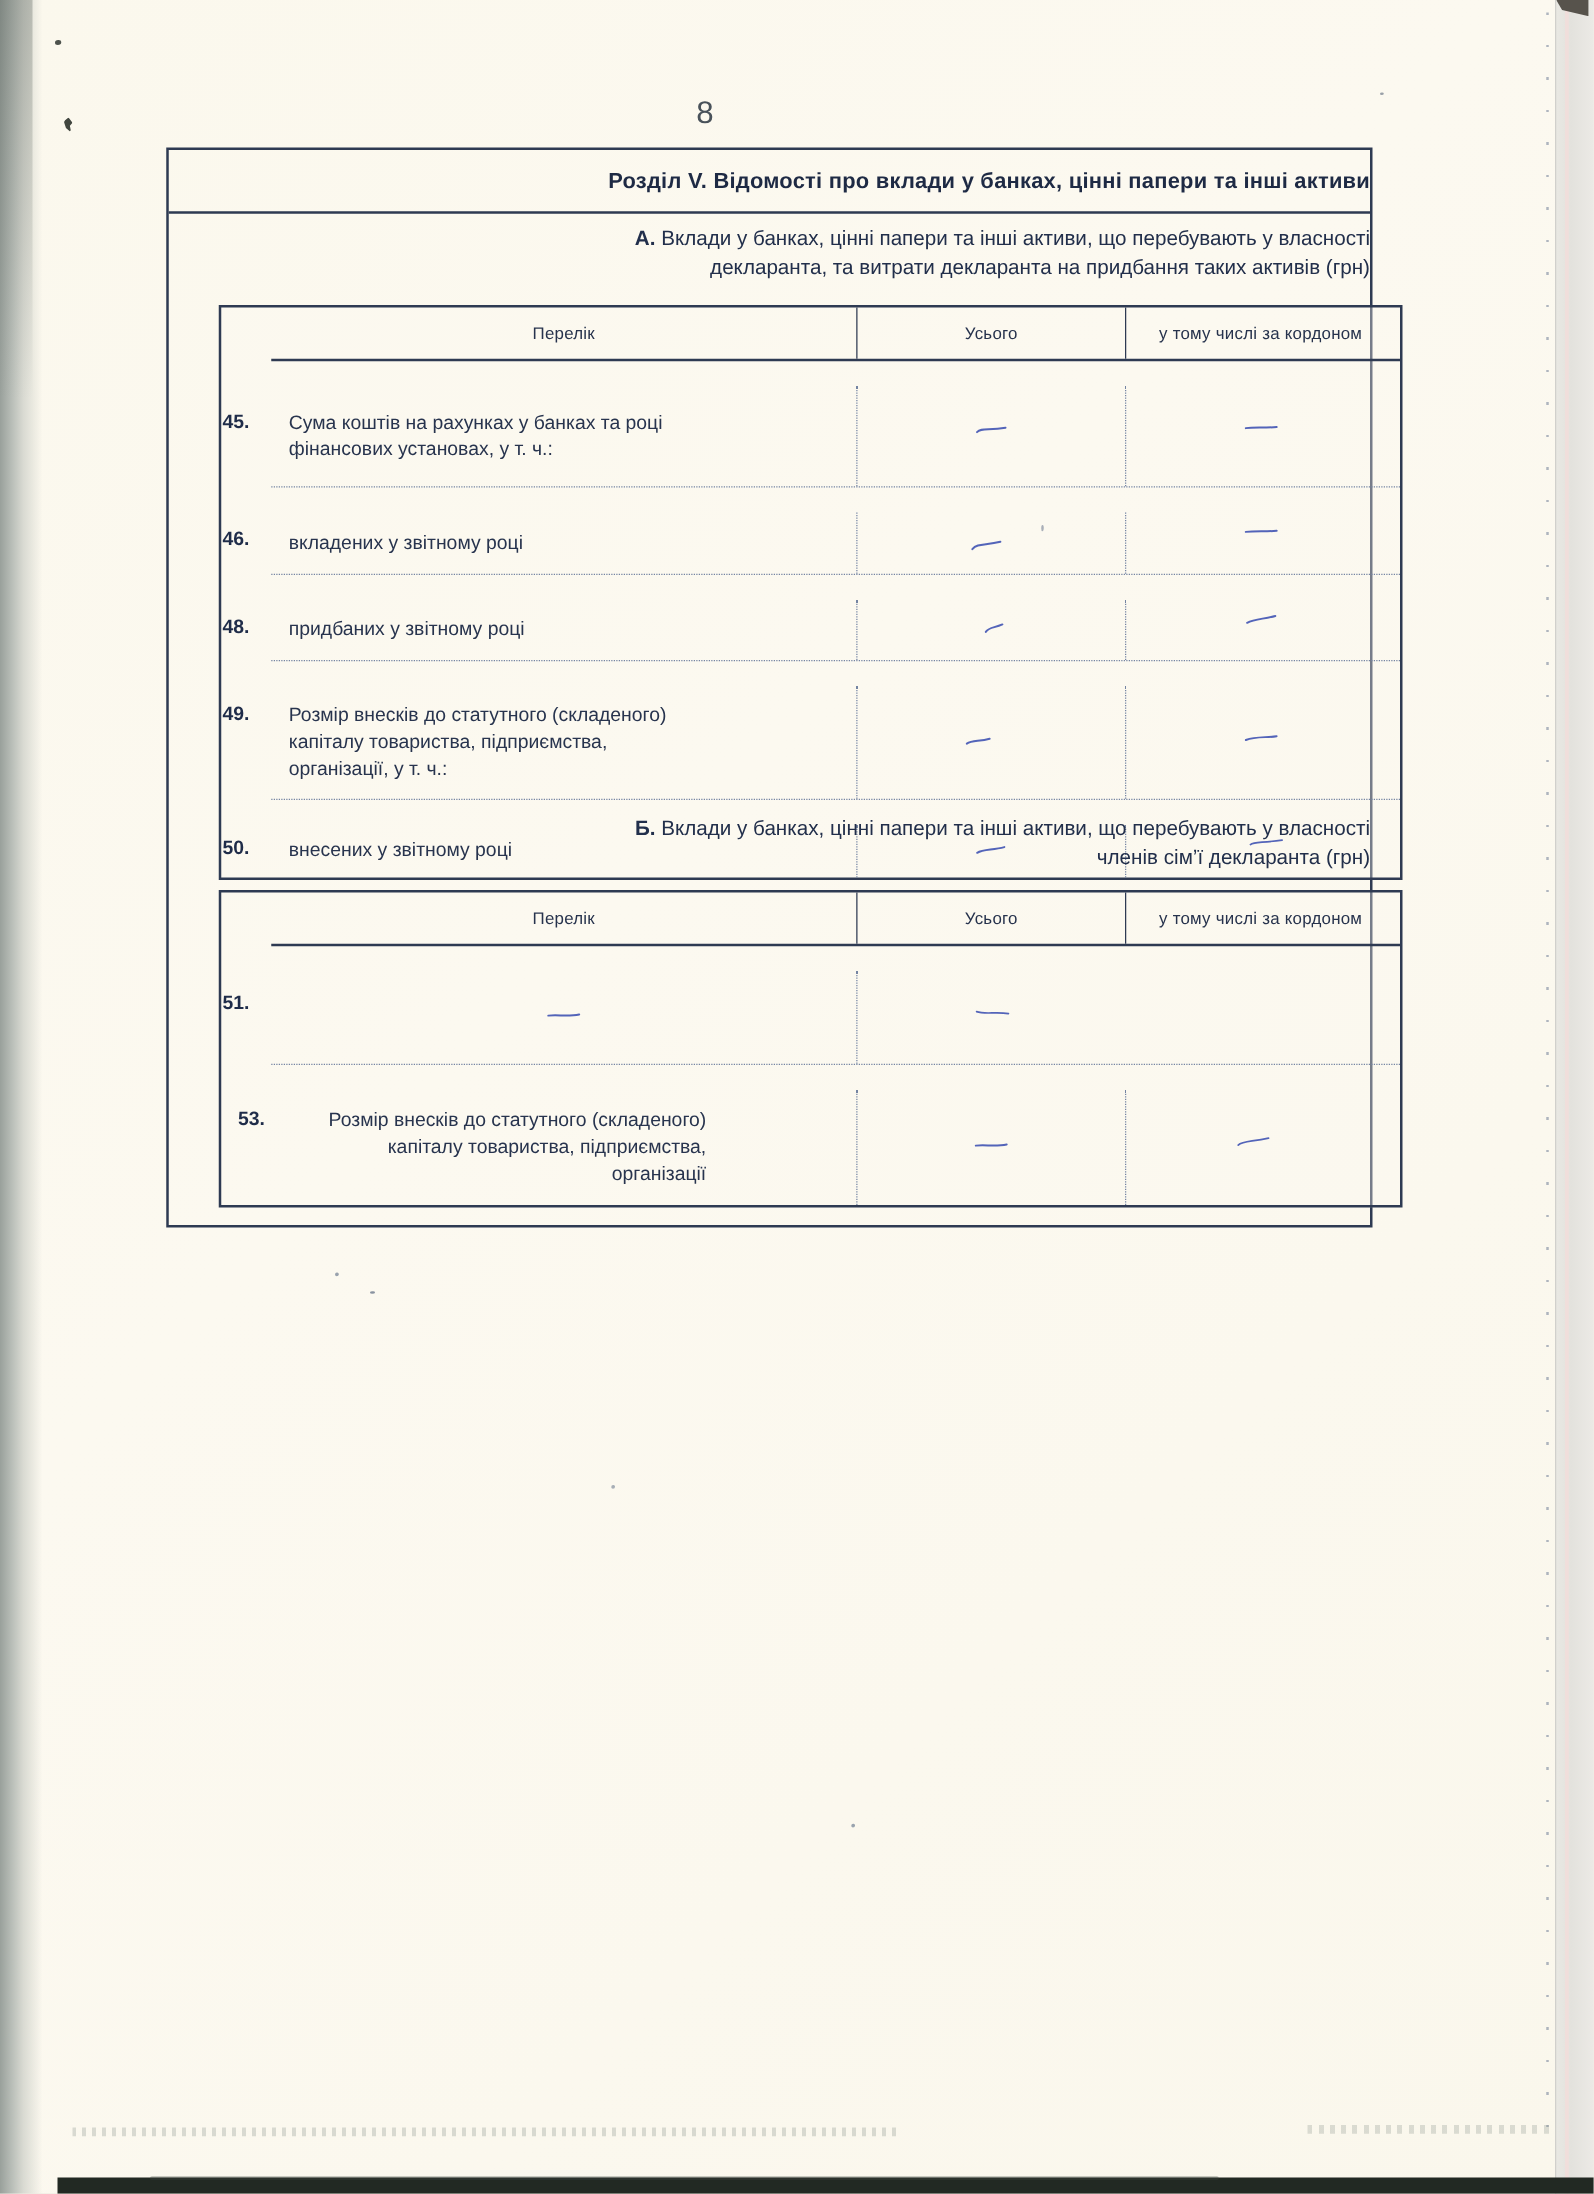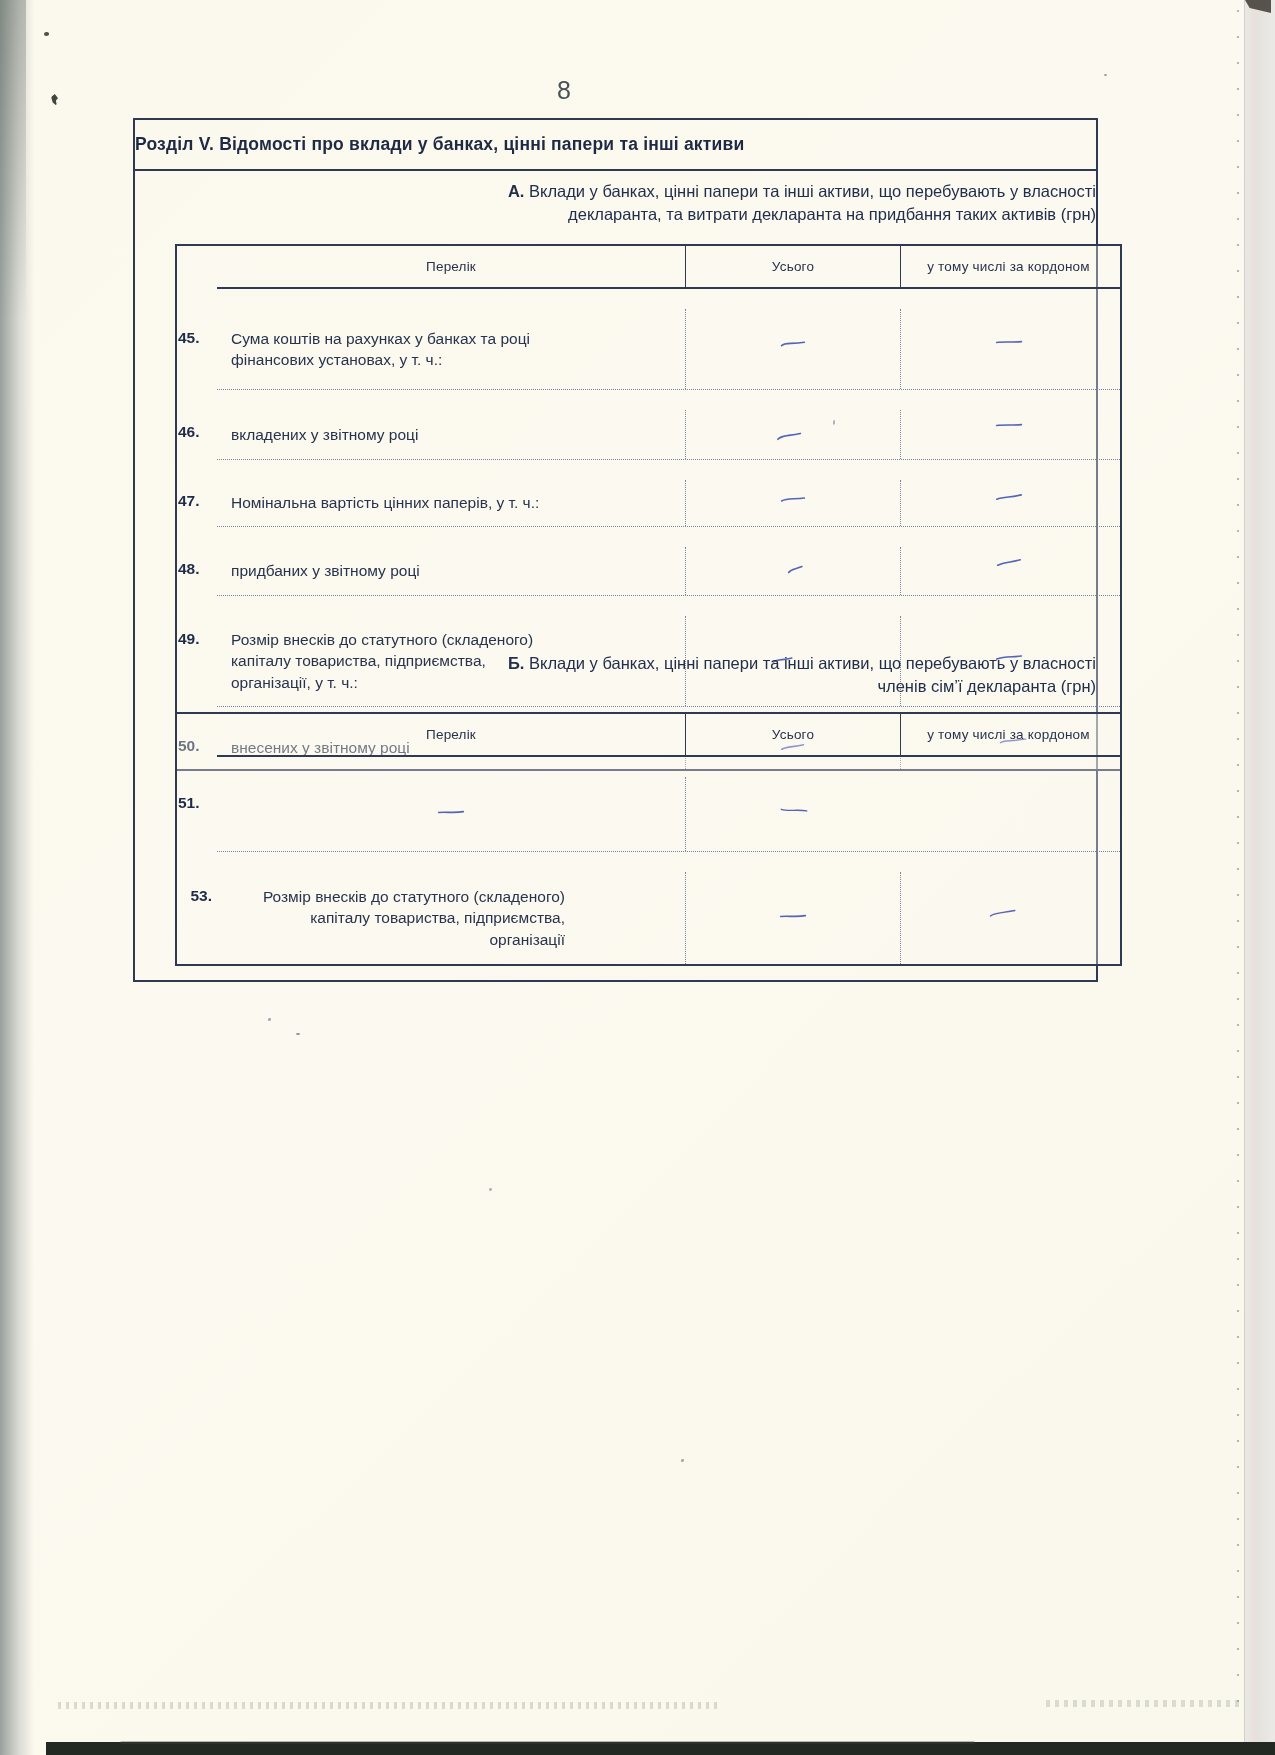--- a/index.html
+++ b/index.html
@@ -38,21 +38,21 @@
   .sp6{left:681px;top:1459px;width:3px;height:3px;background:#9aa3ae;}
   .sp7{left:1104px;top:74px;width:3px;height:2px;background:#9aa0a8;}
   .sp8{left:833px;top:420px;width:2px;height:5px;background:#7d879a;}
 
   
   .page-number{position:absolute;left:544px;top:76px;width:40px;text-align:center;
     font-size:25px;color:#49525a;}
 
   .outer-box{position:absolute;left:133px;top:118px;width:961px;height:860px;
     border:2px solid #2e3a52;}
-  .title-band{height:49px;border-bottom:2px solid #2e3a52;display:flex;align-items:center;justify-content:flex-start;}
+  .title-band{height:49px;border-bottom:2px solid #2e3a52;display:flex;align-items:center;justify-content:flex-end;}
   .title-band .t{font-weight:bold;font-size:17.5px;color:#1e2a44;letter-spacing:.2px;}
 
   .heading{position:absolute;left:4px;right:0;text-align:right;font-size:16.5px;line-height:23px;color:#222f4b;}
   .heading-a{top:60px;}
   .heading-b{top:532px;}
   .heading .pfx{font-weight:bold;}
 
   .tbl{position:absolute;left:40px;width:903px;border:2px solid #2e3a52;background:rgba(252,249,240,.35);padding-left:40px;}
   .tbl-a{top:124px;}
   .tbl-b{top:592px;}
@@ -146,36 +146,20 @@
               <path d="M4 9 C 9 4, 16 7, 30 5"></path>
             </svg>
         </div>
         <div class="cv">
           <svg class="dash" style="transform:translateY(-9px);" viewBox="0 0 34 12" role="img" aria-label="—">
               <path d="M3 6 C 12 5, 22 6, 31 5"></path>
             </svg>
         </div>
       </div>
 
-      <div class="trow" style="height:46px;">
-        <div class="rownum" style="top:12px;">47.</div>
-        <div class="c1">
-            <span class="txt">Номінальна вартість цінних паперів, у т. ч.:</span>
-          </div>
-        <div class="cv c2">
-          <svg class="dash" style="transform:translateY(-4px) rotate(-3deg);" viewBox="0 0 34 12" role="img" aria-label="—">
-              <path d="M4 7 C 10 4, 18 6, 30 5"></path>
-            </svg>
-        </div>
-        <div class="cv">
-          <svg class="dash" style="transform:translateY(-6px) rotate(-4deg);" viewBox="0 0 34 12" role="img" aria-label="—">
-              <path d="M3 7 C 11 5, 21 6, 31 4"></path>
-            </svg>
-        </div>
-      </div>
 
       <div class="trow" style="height:48px;">
         <div class="rownum" style="top:13px;">48.</div>
         <div class="c1">
             <span class="txt">придбаних у звітному році</span>
           </div>
         <div class="cv c2">
           <svg class="dash" style="transform:translate(3px,-3px) rotate(-10deg);" viewBox="0 0 34 12" role="img" aria-label="—">
               <path d="M8 9 C 12 5, 16 7, 24 5"></path>
             </svg>

